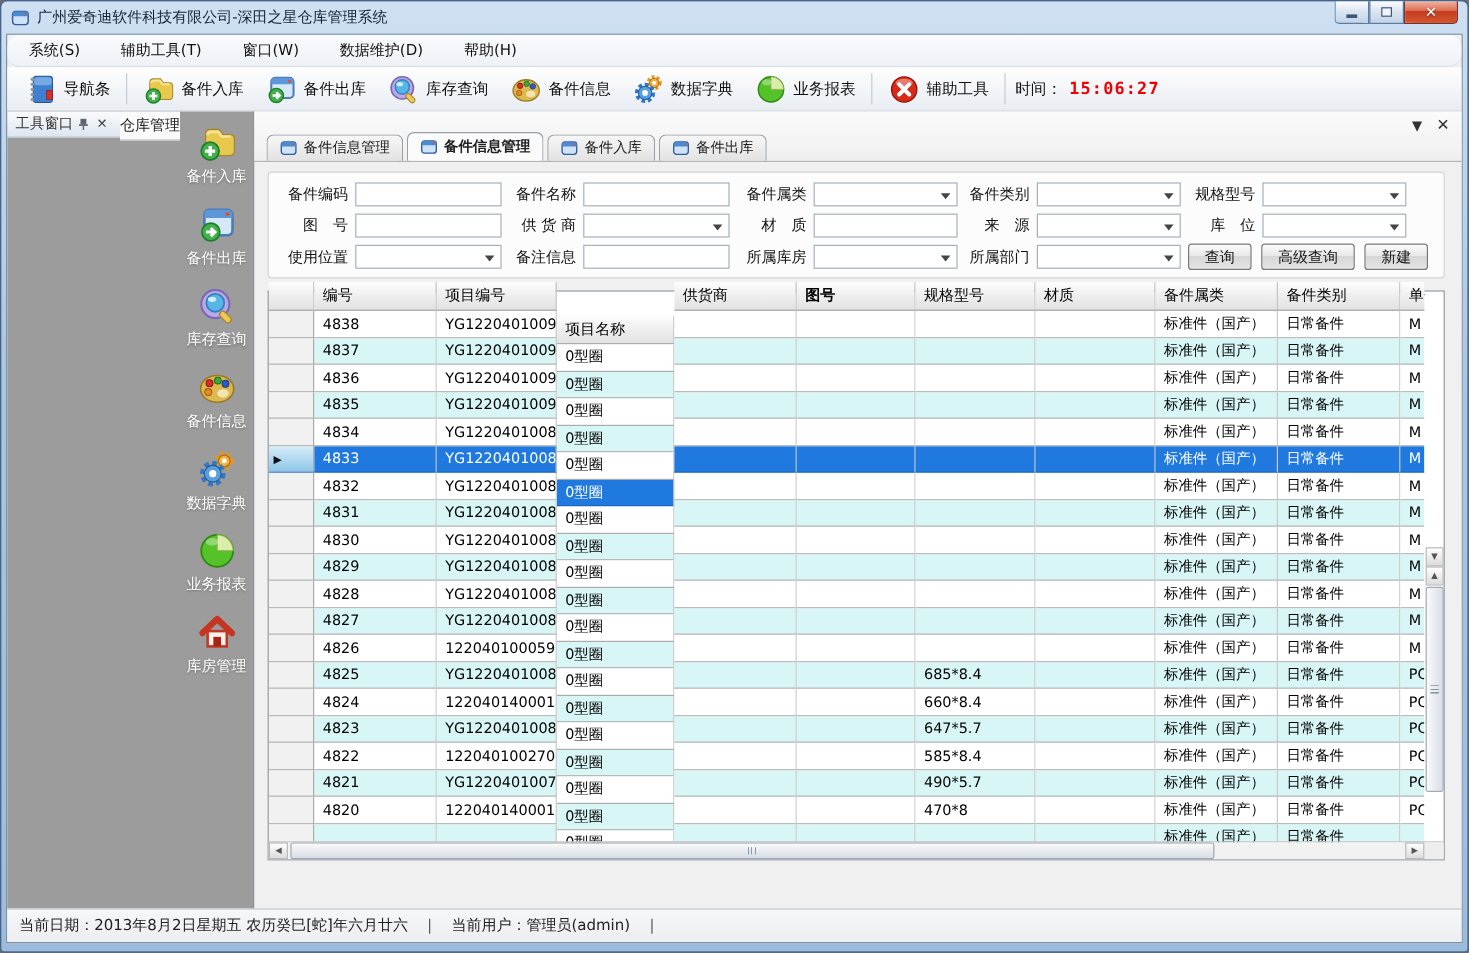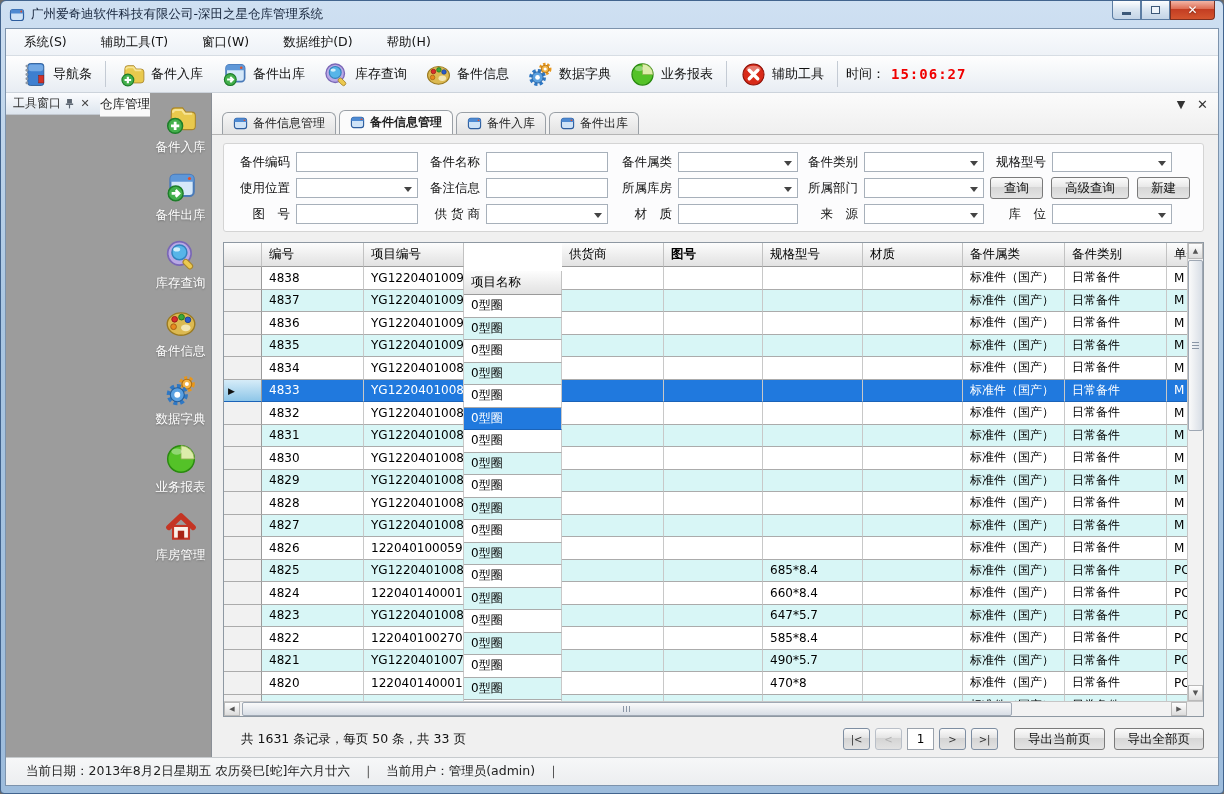--- a/index.html
+++ b/index.html
@@ -12,21 +12,21 @@
   .win-controls { position:absolute; top:0; right:8px; display:flex; }
   .wc { width:29px; height:19px; border:1px solid #5c7da3; border-top:none; display:flex; align-items:center; justify-content:center; background:linear-gradient(#fdfeff,#dbe6f1 45%,#c3d4e6); color:#35506e; font-size:10px; cursor:pointer; }
   .wc.first { border-radius:0 0 0 4px; }
   .wc .min-glyph { width:9px; height:3px; background:#3c5878; margin-top:7px; }
   .wc .res-glyph { width:9px; height:8px; border:1.5px solid #3c5878; background:#eef4fa; }
   .wc.close { width:45px; background:linear-gradient(#f2b5a5,#dd6a50 45%,#c33d22 46%,#d4552f); border-color:#7e3020; border-radius:0 0 4px 0; color:#fff; font-weight:bold; font-size:12px; text-shadow:0 1px 2px rgba(0,0,0,.4); }
 
   
   .app-body { position:absolute; top:27px; left:4px; right:4px; bottom:7px; background:#f0f0f0; border:1px solid #7d93ac; display:flex; flex-direction:column; overflow:hidden; }
 
-  .menubar { height:27px; flex:0 0 auto; background:linear-gradient(#f9fbfd,#eef2f7); border-bottom:1px solid #d7dde4; display:flex; align-items:center; padding-left:18px; gap:34px; }
+  .menubar { height:27px; flex:0 0 auto; background:linear-gradient(#f9fbfd,#eef2f7); border-bottom:1px solid #d7dde4; display:flex; align-items:center; padding-left:18px; gap:34px;border-radius:11px; }
   .menu-item { font-size:12.5px; color:#111; cursor:default; }
 
   .toolbar { height:37px; flex:0 0 auto; background:linear-gradient(#fefefe,#e8edf3); border-bottom:1px solid #ccd3db; display:flex; align-items:center; padding:0 6px; }
   .tools { display:flex; align-items:center; height:100%; }
   .tool { display:flex; align-items:center; gap:5px; padding:0 9px; font-size:13px; color:#111; cursor:pointer; }
   .tool svg { width:27px; height:27px; }
   .tool.sep { padding:0; width:1px; height:26px; background:#c4cbd4; margin:0 4px; }
   .time { display:flex; align-items:center; gap:6px; margin-left:4px; font-size:13px; color:#111; }
   .time .tv { color:#f00000; font-weight:bold; font-family:"DejaVu Sans Mono","Liberation Mono",monospace; font-size:14px; letter-spacing:1px; }
 
@@ -61,21 +61,21 @@
   .srow:last-child { margin-bottom:0; }
   .flabel { font-size:12.5px; color:#111; text-align:right; white-space:nowrap; }
   .fld { height:20px; background:#fff; border:1px solid #a7b0ba; position:relative; }
   .fld input { width:100%; height:100%; border:none; outline:none; font-size:12px; padding:0 3px; background:transparent; font-family:inherit; }
   .fld.combo::after { content:""; position:absolute; right:5px; top:8px; border:4px solid transparent; border-top:5px solid #444; }
   .sbuttons { grid-column:9 / 11; display:flex; gap:8px; white-space:nowrap; }
   .btn { height:22px; padding:0 13px; font-size:12.5px; color:#111; background:linear-gradient(#fbfbfb,#e8e8e8 45%,#d6d6d6 46%,#e4e4e4); border:1px solid #7a7a7a; border-radius:3px; cursor:pointer; font-family:inherit; }
 
   
   .grid { width:981px; height:475px; flex:0 0 auto; border:1px solid #8e98a2; background:#fff; display:flex; flex-direction:column; }
-  .grid-x { flex:1; display:flex; min-height:0; }
+  .grid-x { flex:1; display:flex; min-height:0;align-items:center; }
   .grid-cols { flex:1; min-width:0; overflow:hidden; display:flex; flex-direction:column; }
   .ghead { height:24px; flex:0 0 auto; display:flex; }
   .gh { flex:0 0 auto; height:24px; background:linear-gradient(#fdfdfd,#ececec 60%,#e2e2e2); border-right:1px solid #c2c2c2; border-bottom:1px solid #9a9a9a; font-size:12.5px; color:#000; display:flex; align-items:center; padding-left:7px; white-space:nowrap; overflow:hidden; }
   .gbody { flex:1; overflow:hidden; }
   .trow { display:flex; height:22.5px; cursor:pointer; }
   .tcell { flex:0 0 auto; height:22.5px; border-right:1px solid #c8c8c8; border-bottom:1px solid #ababab; font-size:12px; color:#000; display:flex; align-items:center; padding-left:7px; white-space:nowrap; overflow:hidden; background:#fff; }
   .trow:nth-of-type(even) .tcell { background:#d8f6f6; }
   .tcell.ind { background:#f1f1f1 !important; border-right:1px solid #9a9a9a; padding-left:4px; }
   .trow.selected .tcell { background:#2079de !important; color:#fff; border-bottom-color:#1b63b8; }
   .trow.selected .tcell.ind { background:linear-gradient(#d6ecf8,#8ec6e8) !important; color:#000; }
@@ -103,21 +103,21 @@
   .rec-info { font-size:12.5px; color:#111; padding-left:18px; }
   .pager { margin-left:auto; display:flex; align-items:center; gap:5px; }
   .pbtn { width:27px; height:22px; font-size:10px; color:#333; background:linear-gradient(#fbfbfb,#e4e4e4 45%,#d4d4d4 46%,#e2e2e2); border:1px solid #7e8ea2; border-radius:3px; cursor:pointer; font-family:inherit; }
   .pbtn.disabled { color:#b0b0b0; border-color:#b9bfc8; cursor:default; }
   .page-box { width:27px; height:22px; border:1px solid #9aa2ac; background:#fff; text-align:center; font-size:12px; font-family:inherit; }
   .exports { display:flex; gap:9px; margin-left:16px; }
 
   .filler { flex:1; }
 
   
-  .statusbar { height:28px; flex:0 0 auto; background:linear-gradient(#f6f7f8,#eceef0); border-top:1px solid #c6cacd; display:flex; align-items:center; padding:0 20px; gap:12px; font-size:12.5px; color:#222; }
+  .statusbar { height:28px; flex:0 0 auto; background:linear-gradient(#f6f7f8,#eceef0); border-top:1px solid #c6cacd; display:flex; align-items:center; padding:0 10px; gap:12px; font-size:12.5px; color:#222; }
 
   svg.defs { position:absolute; width:0; height:0; }
 </style>
 </head>
 <body>
 
 <svg class="defs" xmlns="http://www.w3.org/2000/svg">
   <symbol id="i-book" viewBox="0 0 32 32">
     <rect x="8" y="3" width="19" height="26" rx="3" fill="#3e7fd0" stroke="#27568f"></rect>
     <rect x="8.8" y="4" width="17.4" height="8" rx="3" fill="#74a9e4"></rect>
@@ -421,45 +421,45 @@
               <span class="flabel">备件名称</span>
               <div class="fld"><input value="" style=""></div>
               <span class="flabel">备件属类</span>
               <div class="fld combo"><input value="" style=""></div>
               <span class="flabel">备件类别</span>
               <div class="fld combo"><input value="" style=""></div>
               <span class="flabel">规格型号</span>
               <div class="fld combo"><input value="" style=""></div>
             </div>
             <div class="srow">
+              <span class="flabel">图　号</span>
+              <div class="fld"><input value="" style=""></div>
+              <span class="flabel">供 货 商</span>
+              <div class="fld combo"><input value="" style=""></div>
+              <span class="flabel">材　质</span>
+              <div class="fld"><input value="" style=""></div>
+              <span class="flabel">来　源</span>
+              <div class="fld combo"><input value="" style=""></div>
+              <span class="flabel">库　位</span>
+              <div class="fld combo"><input value="" style=""></div>
+            </div>
+            <div class="srow">
               <span class="flabel">使用位置</span>
               <div class="fld combo"><input value="" style=""></div>
               <span class="flabel">备注信息</span>
               <div class="fld"><input value="" style=""></div>
               <span class="flabel">所属库房</span>
               <div class="fld combo"><input value="" style=""></div>
               <span class="flabel">所属部门</span>
               <div class="fld combo"><input value="" style=""></div>
               <div class="sbuttons">
                 <button class="btn">查询</button>
                 <button class="btn">高级查询</button>
                 <button class="btn">新建</button>
               </div>
-            </div>
-            <div class="srow">
-              <span class="flabel">图　号</span>
-              <div class="fld"><input value="" style=""></div>
-              <span class="flabel">供 货 商</span>
-              <div class="fld combo"><input value="" style=""></div>
-              <span class="flabel">材　质</span>
-              <div class="fld"><input value="" style=""></div>
-              <span class="flabel">来　源</span>
-              <div class="fld combo"><input value="" style=""></div>
-              <span class="flabel">库　位</span>
-              <div class="fld combo"><input value="" style=""></div>
             </div>
           </div>
 
           <div class="grid">
             <div class="grid-x">
               <div class="grid-cols">
                 <div class="ghead">
                   <div class="gh ind"></div>
                   <div class="gh co0">编号</div>
                   <div class="gh co1">项目编号</div>
@@ -804,34 +804,20 @@
             <div class="hscroll-row">
               <div class="hscroll">
                 <div class="hs-arrow hs-left">◀</div>
                 <div class="hthumb"></div>
                 <div class="hs-arrow hs-right">▶</div>
               </div>
               <div class="corner"></div>
             </div>
           </div>
 
-          <div class="gridfooter">
-            <span class="rec-info">共 1631 条记录，每页 50 条，共 33 页</span>
-            <div class="pager">
-              <button class="pbtn">|&lt;</button>
-              <button class="pbtn disabled">&lt;</button>
-              <input class="page-box" value="1" style="">
-              <button class="pbtn">&gt;</button>
-              <button class="pbtn">&gt;|</button>
-            </div>
-            <div class="exports">
-              <button class="btn">导出当前页</button>
-              <button class="btn">导出全部页</button>
-            </div>
-          </div>
 
           <div class="filler"></div>
         </div>
       </div>
     </div>
 
     <div class="statusbar">
       <span>当前日期：2013年8月2日星期五 农历癸巳[蛇]年六月廿六</span>
       <span>｜</span>
       <span>当前用户：管理员(admin)</span>

